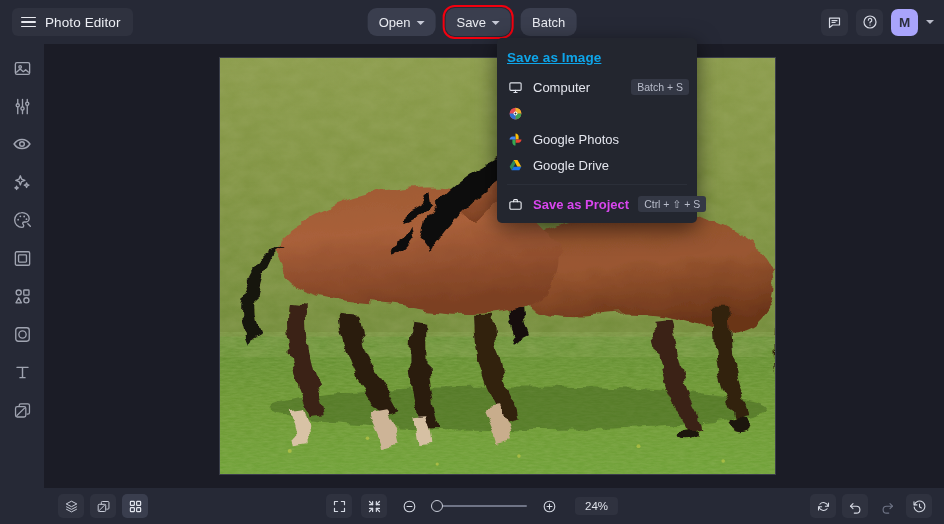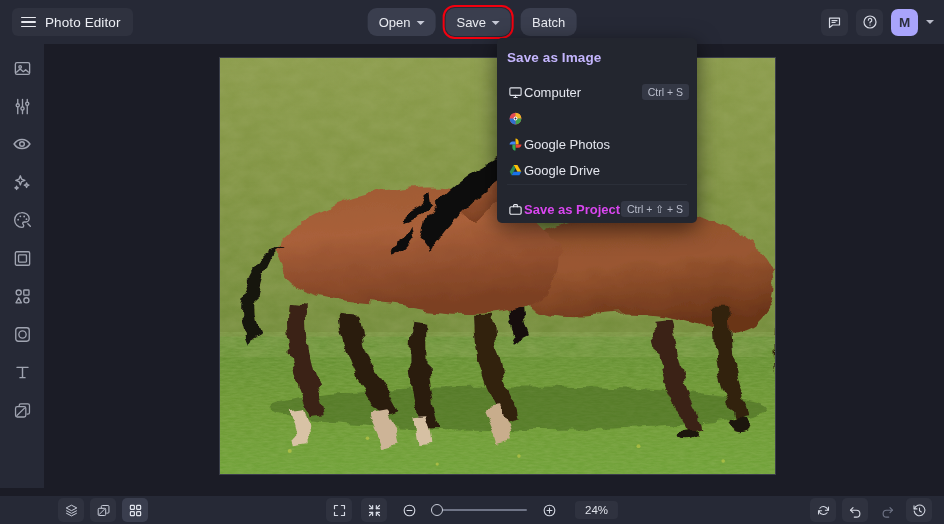--- a/index.html
+++ b/index.html
@@ -88,40 +88,40 @@
   .photo svg { display: block; width: 100%; height: 100%; }
 
   
   .menu {
     position: absolute; left: 497px; top: 38px;
     width: 200px; background: #23262f;
     border-radius: 5px; box-shadow: 0 6px 22px rgba(0,0,0,.55);
     padding: 6px 0 6px 0; z-index: 50;
   }
   .menu-title {
-    color: #c4b5fd; font-size: 13.5px; font-weight: bold;
-    padding: 6px 4px 9px 10px; letter-spacing: .1px;
+    color: #0ea5e9; font-size: 13.5px; font-weight: bold;
+    padding: 6px 4px 9px 10px; letter-spacing: .1px; text-decoration: underline;
   }
   .menu-item {
-    display: flex; align-items: flex-end; height: 26px;
-    padding: 0 8px 0 10px; cursor: pointer; gap: 0;
+    display: flex; align-items: center; height: 26px;
+    padding: 0 8px 0 10px; cursor: pointer; gap: 9px;
   }
   .mi-icon { width: 17px; display: flex; align-items: center; justify-content: center; flex: 0 0 17px; }
   .mi-label { color: #e4e6ee; font-size: 13px; flex: 1; white-space: nowrap; }
   .mi-label.bold { font-weight: bold; color: #d946ef; }
   .shortcut {
     background: #343845; color: #b9bdcb; font-size: 10.5px;
     padding: 2px 6px; border-radius: 3px; white-space: nowrap;
   }
   .chev { color: #aeb2c0; font-size: 12px; }
   .menu-sep { height: 1px; background: #33374380; margin: 6px 10px 6px 10px; }
 
   
   .bottom {
-    position: absolute; bottom: 0; left: 0; width: 944px; height: 28px;
+    position: absolute; bottom: 0; left: 0; width: 944px; height: 36px;
     background: #262936; display: flex; align-items: center;
   }
   .bl { display: flex; align-items: center; gap: 6px; margin-left: 58px; }
   .bbtn {
     width: 26px; height: 24px; border-radius: 5px;
     display: flex; align-items: center; justify-content: center; cursor: pointer;
   }
   .bbtn.boxed { background: #2f323f; }
   .bbtn.active { background: #3a3e4e; }
   .bcenter {
@@ -374,21 +374,21 @@
     <div class="menu-title">Save as Image</div>
 
     <div class="menu-item">
       <span class="mi-icon">
         <svg width="15" height="15" viewBox="0 0 24 24" fill="none" stroke="#dfe2ea" stroke-width="1.8">
           <rect x="3" y="4.5" width="18" height="12" rx="1.6"></rect>
           <path d="M9.5 20h5M12 16.5V20" stroke-linecap="round"></path>
         </svg>
       </span>
       <span class="mi-label">Computer</span>
-      <span class="shortcut">Ctrl + S</span>
+      <span class="shortcut">Batch + S</span>
     </div>
 
     <div class="menu-item">
       <span class="mi-icon">
         <svg width="15" height="15" viewBox="0 0 24 24">
           <circle cx="12" cy="12" r="9.4" fill="#e34a52"></circle>
           <path d="M12 2.6A9.4 9.4 0 0 1 21.4 12H12z" fill="#f0b429"></path>
           <path d="M21.4 12A9.4 9.4 0 0 1 12 21.4V12z" fill="#3fa34d"></path>
           <path d="M12 21.4A9.4 9.4 0 0 1 2.6 12H12z" fill="#2f6fd0"></path>
           <circle cx="12" cy="12" r="3.1" fill="#ffffff"></circle>

